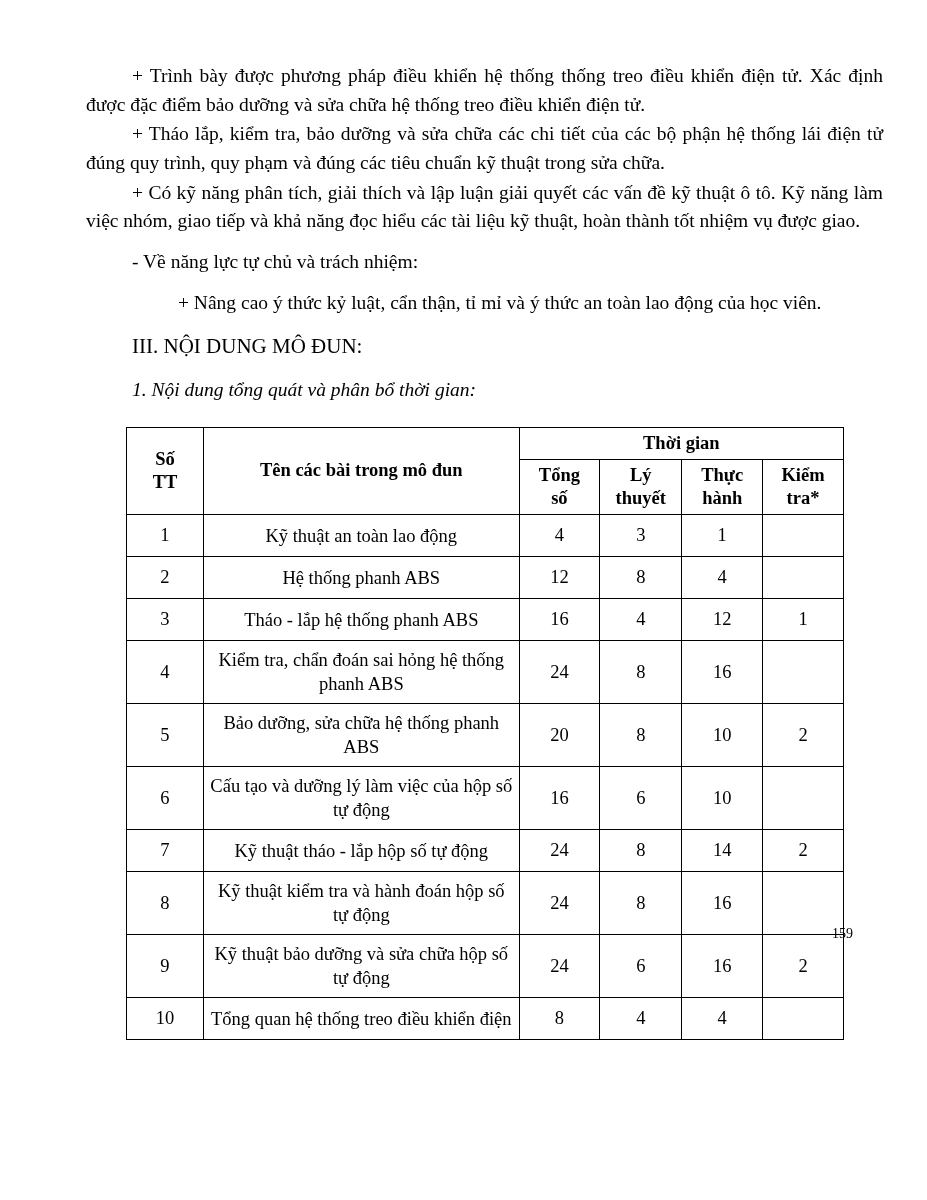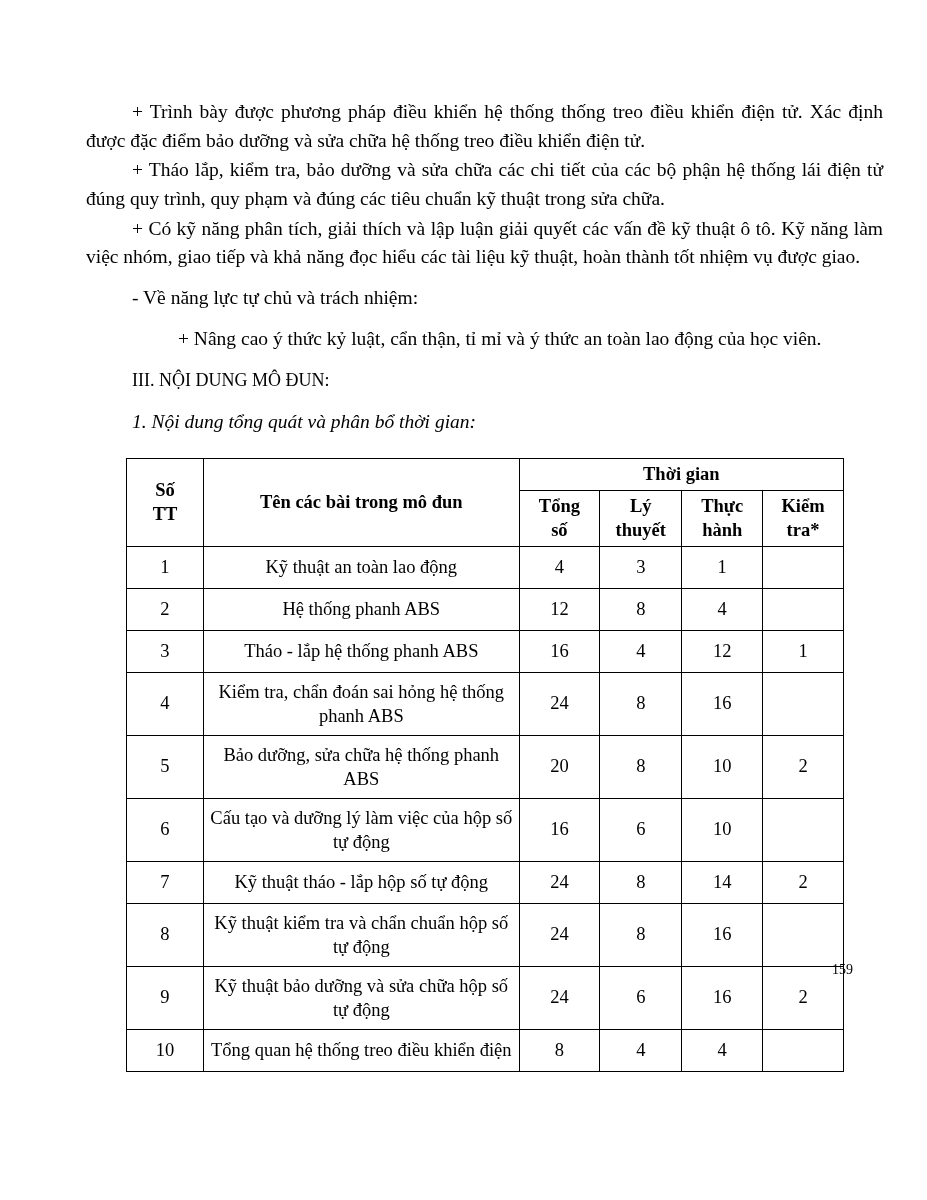--- a/index.html
+++ b/index.html
@@ -15,33 +15,32 @@
     color: #000000;
     overflow: hidden;
   }
   .page {
     position: absolute;
     left: 0; top: 0;
     width: 927px;
     height: 1020px;
     padding: 62px 44px 0 86px;
     box-sizing: border-box;
-    margin-top: 36px;
   }
   .para {
     font-size: 19.5px;
     line-height: 1.47;
     text-align: justify;
     text-justify: inter-word;
     margin: 0 0 1px 0;
   }
   .indent-1 { text-indent: 46px; }
   .indent-3 { text-indent: 92px; }
   .heading {
-    font-size: 18px;
+    font-size: 21px;
     line-height: 1.47;
     margin: 14px 0 0 0;
     text-indent: 46px;
   }
   .subheading {
     font-size: 19.5px;
     line-height: 1.47;
     margin: 14px 0 0 0;
     text-indent: 46px;
     font-style: italic;
@@ -174,21 +173,21 @@
       <tr class="row-short">
         <td class="c-stt">7</td>
         <td class="c-name">Kỹ thuật tháo - lắp hộp số tự động</td>
         <td class="c-num">24</td>
         <td class="c-num">8</td>
         <td class="c-num">14</td>
         <td class="c-num">2</td>
       </tr>
       <tr class="row-tall">
         <td class="c-stt">8</td>
-        <td class="c-name">Kỹ thuật kiểm tra và chẩn chuẩn hộp số tự động</td>
+        <td class="c-name">Kỹ thuật kiểm tra và hành đoán hộp số tự động</td>
         <td class="c-num">24</td>
         <td class="c-num">8</td>
         <td class="c-num">16</td>
         <td class="c-num"></td>
       </tr>
       <tr class="row-tall">
         <td class="c-stt">9</td>
         <td class="c-name">Kỹ thuật bảo dưỡng và sửa chữa hộp số tự động</td>
         <td class="c-num">24</td>
         <td class="c-num">6</td>

